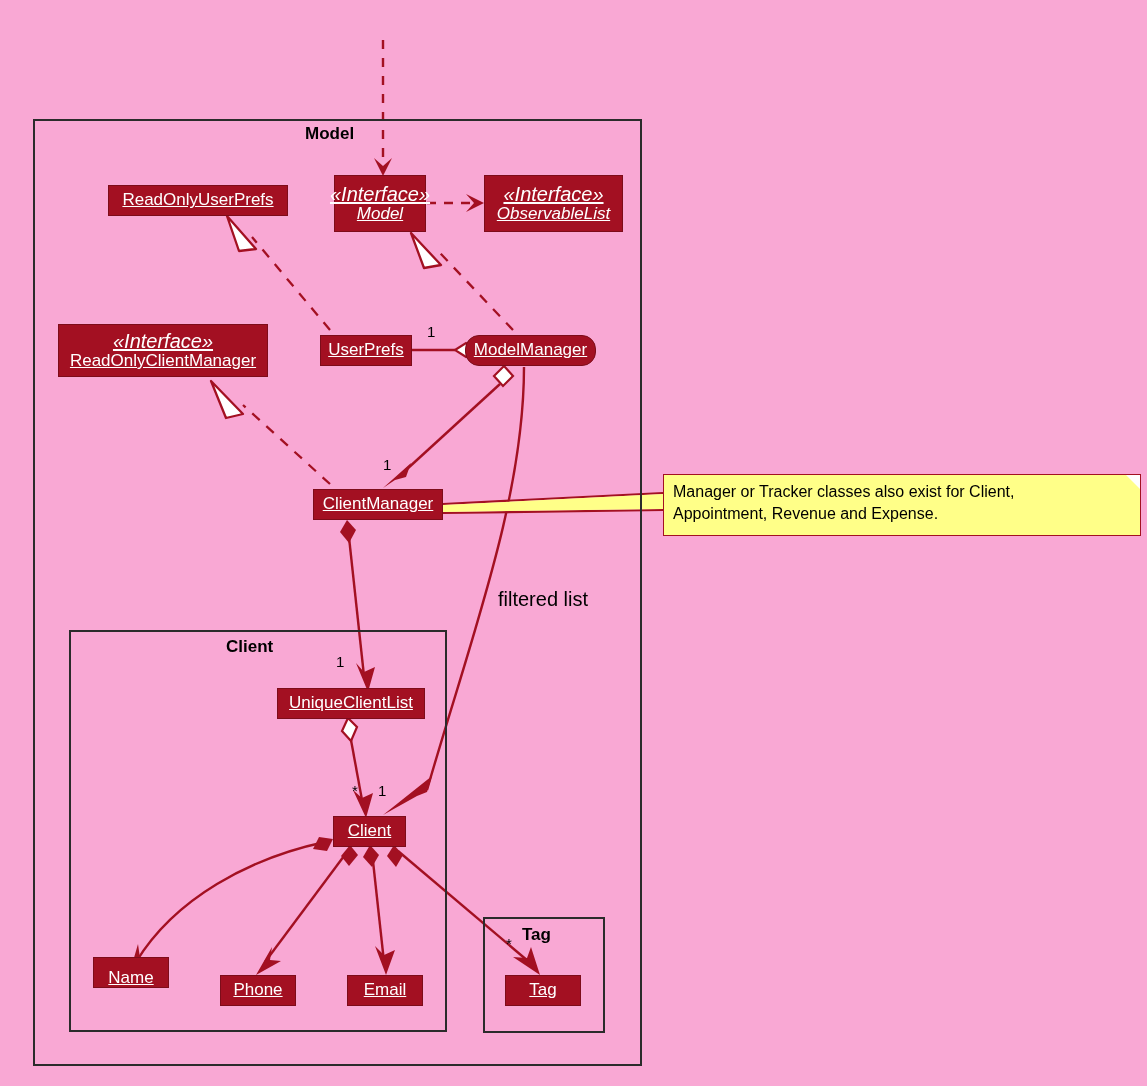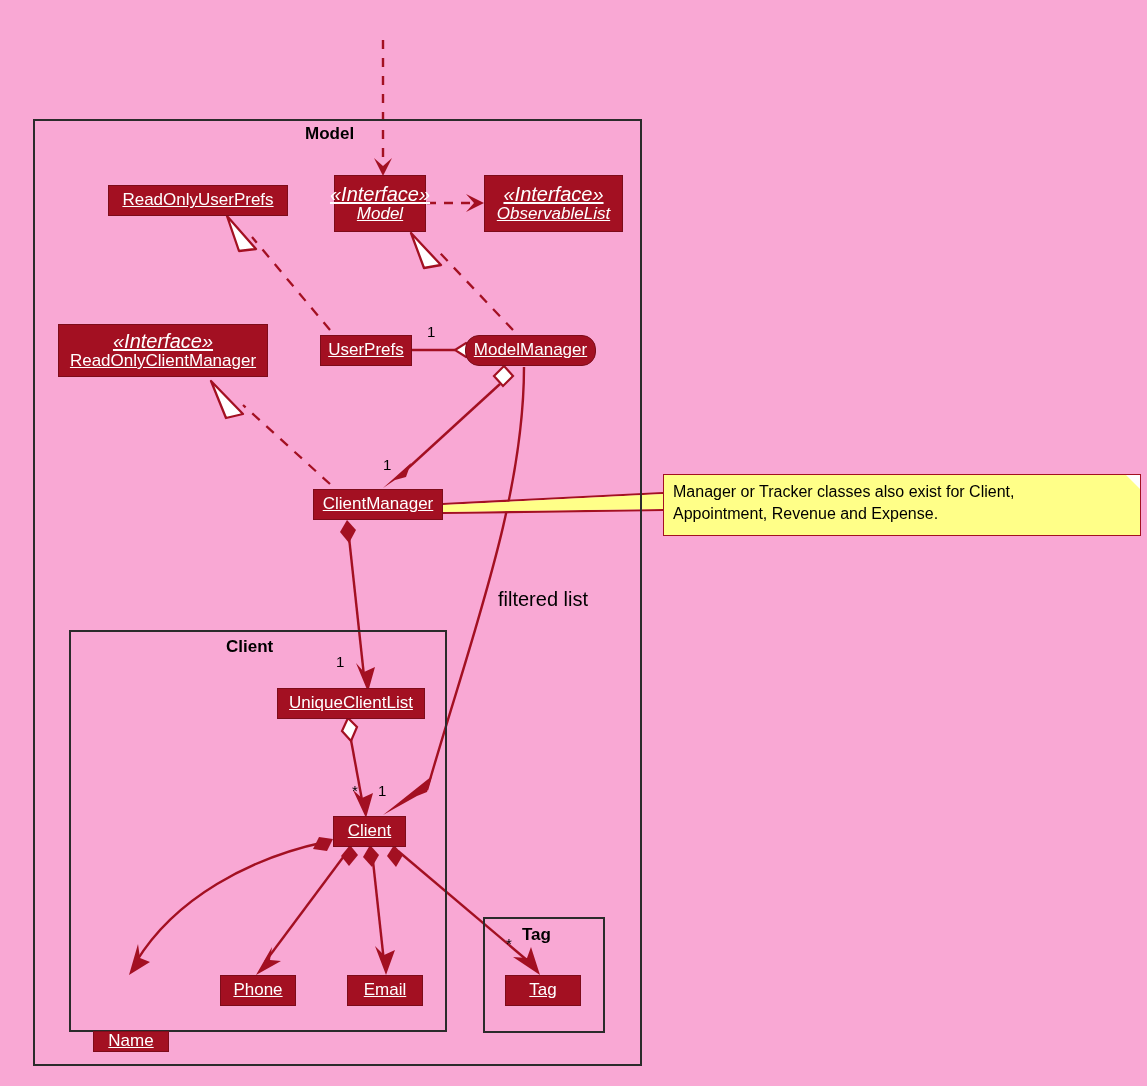--- a/index.html
+++ b/index.html
@@ -254,21 +254,21 @@
   </div>
 
   <div class="cls" style="left:277px; top:688px; width:148px; height:31px;">
     <span class="name">UniqueClientList</span>
   </div>
 
   <div class="cls" style="left:333px; top:816px; width:73px; height:31px;">
     <span class="name">Client</span>
   </div>
 
-  <div class="cls" style="left:93px; top:1031px; width:76px; height:21px;">
+  <div class="cls" style="left:93px; top:957px; width:76px; height:31px;justify-content:flex-end;">
     <span class="name">Name</span>
   </div>
 
   <div class="cls" style="left:220px; top:975px; width:76px; height:31px;">
     <span class="name">Phone</span>
   </div>
 
   <div class="cls" style="left:347px; top:975px; width:76px; height:31px;">
     <span class="name">Email</span>
   </div>

